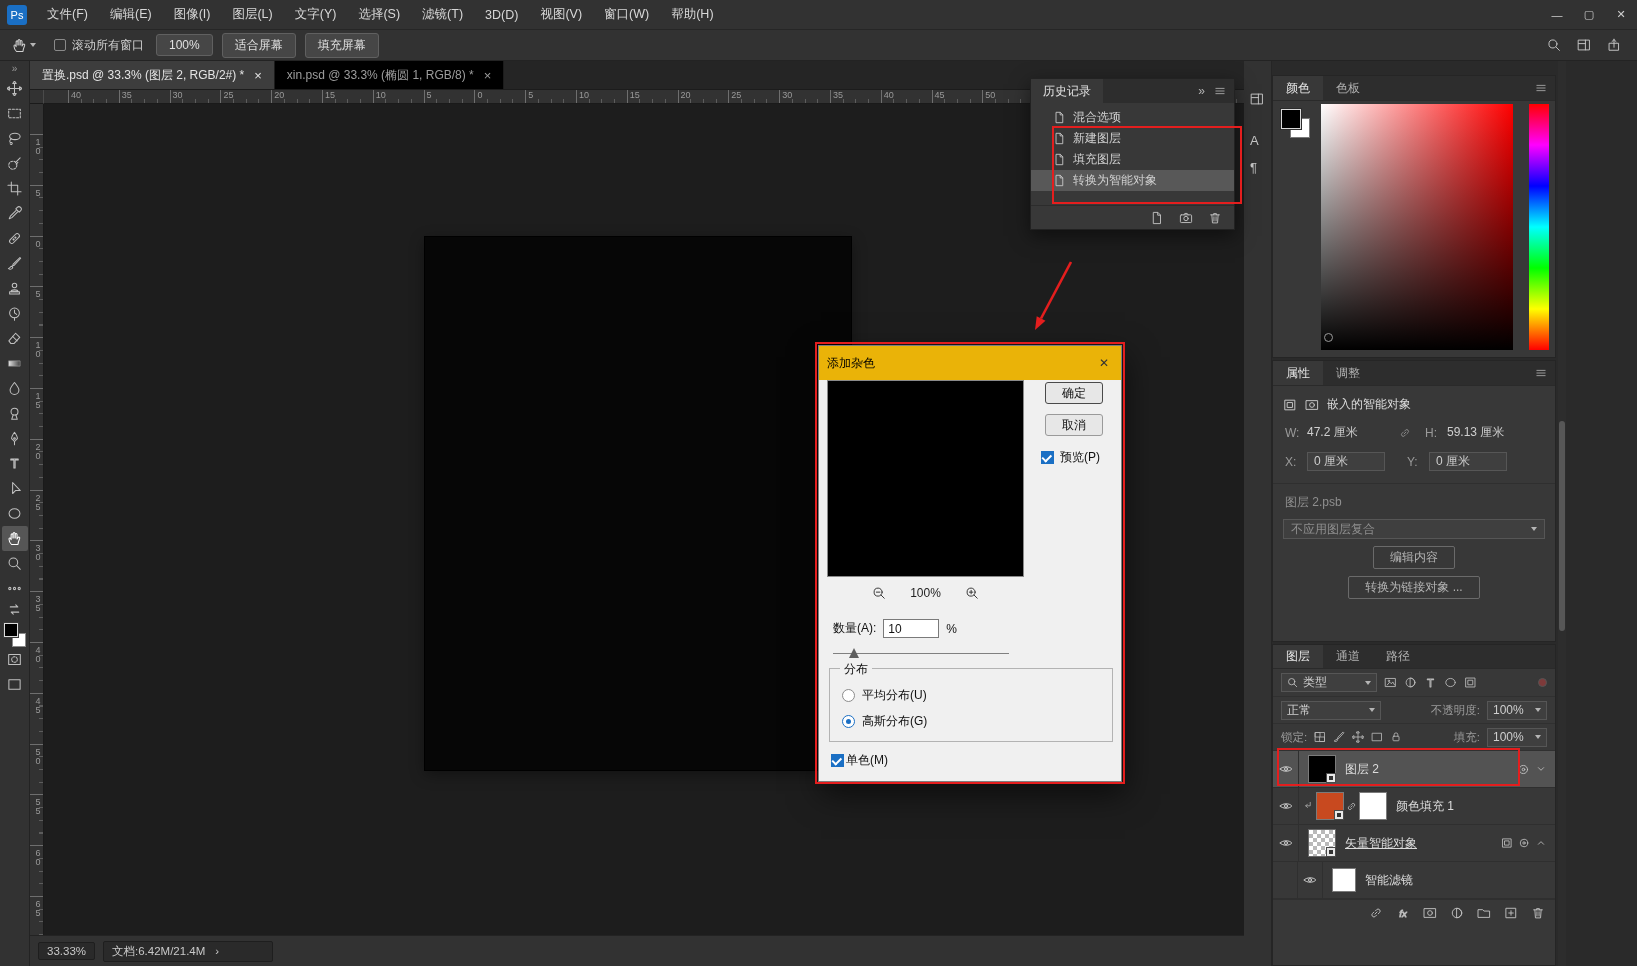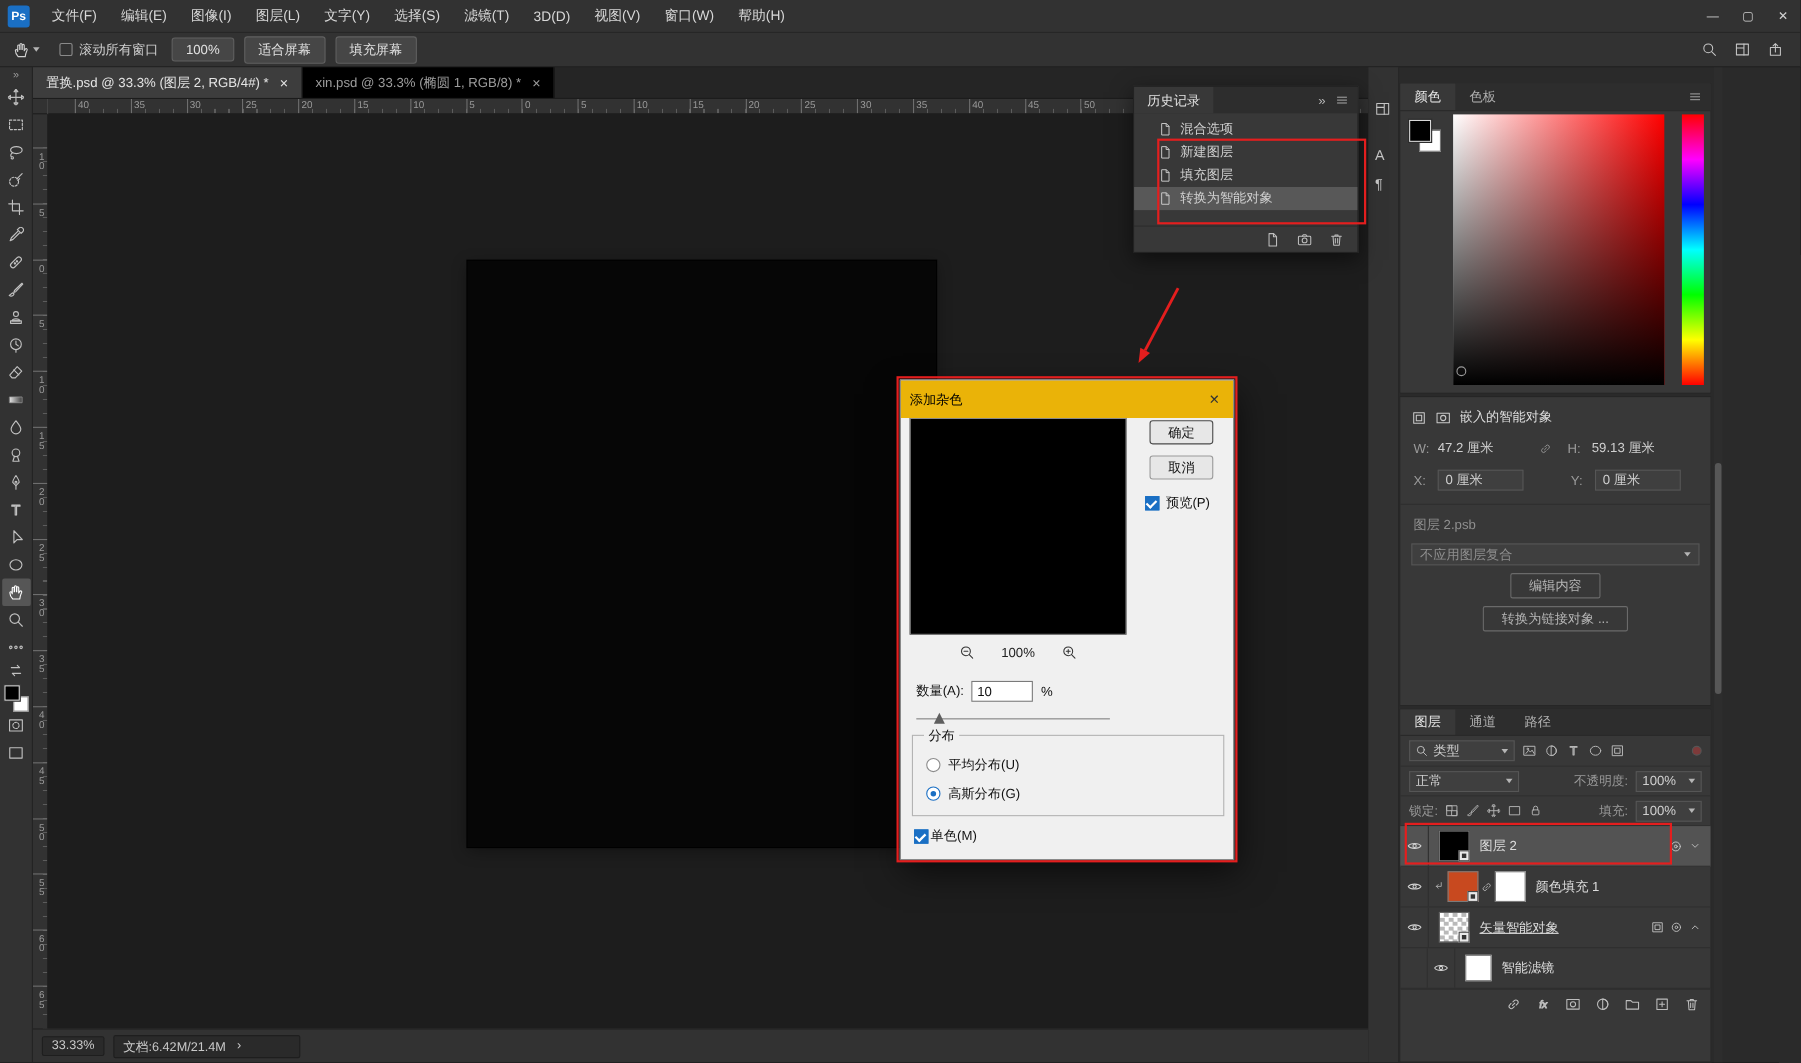--- a/index.html
+++ b/index.html
@@ -5,21 +5,21 @@
   *{box-sizing:border-box;margin:0;padding:0}
   html,body{width:1637px;height:966px}
   body{position:relative;overflow:hidden;background:#1d1d1d;font-family:"Liberation Sans","DejaVu Sans",sans-serif;font-size:12px;color:#d2d2d2}
   .sym{width:16px;height:16px;fill:none;stroke:currentColor;stroke-width:1.1;stroke-linecap:round;stroke-linejoin:round;display:block}
   .s11{width:11px;height:11px}.s12{width:12px;height:12px}.s13{width:13px;height:13px}.s14{width:14px;height:14px}.s15{width:15px;height:15px}
   .caret-d{width:0;height:0;border-left:3.5px solid transparent;border-right:3.5px solid transparent;border-top:4px solid #b5b5b5}
   .ml{margin-left:auto}
 
   
   #menu-bar{position:absolute;left:0;top:0;width:1637px;height:30px;background:#323232;border-bottom:1px solid #262626;display:flex;align-items:center;z-index:30}
-  .ps-logo{width:20px;height:20px;margin:0 9px 0 7px;background:#1a6fc4;color:#fff;font-weight:bold;font-size:11px;display:flex;align-items:center;justify-content:center;border-radius:3px}
+  .ps-logo{width:20px;height:20px;margin:0 9px 0 7px;background:#1a6fc4;color:#fff;font-weight:normal;font-size:11px;display:flex;align-items:center;justify-content:center;border-radius:3px}
   .menu-item{padding:0 11px;height:30px;display:flex;align-items:center;color:#d8d8d8;font-size:12.5px;cursor:default}
   .win-controls{margin-left:auto;display:flex}
   .win-btn{width:32px;height:30px;display:flex;align-items:center;justify-content:center;color:#cfcfcf;font-size:11px}
 
   
   #options-bar{position:absolute;left:0;top:30px;width:1637px;height:31px;background:#323232;border-bottom:1px solid #232323;display:flex;align-items:center;z-index:29}
   .opt-tool{display:flex;align-items:center;gap:3px;padding:0 8px 0 12px;color:#cfcfcf}
   .chkbox{width:12px;height:12px;border:1px solid #8a8a8a;border-radius:2px;margin-left:10px}
   .opt-label{margin:0 12px 0 6px;color:#cfcfcf}
   .obtn{background:#464646;border:1px solid #606060;border-radius:3px;color:#e0e0e0;padding:3px 12px;margin-right:9px;font-size:12px;font-family:inherit}
@@ -73,21 +73,21 @@
   #hue-strip{position:absolute;left:256px;top:28px;width:20px;height:246px;background:linear-gradient(to bottom,#f00,#f0f,#00f,#0ff,#0f0,#ff0,#f00)}
 
   
   #props-panel{top:299px;height:282px}
   .pp-head{display:flex;align-items:center;gap:8px;padding:10px 10px 0;color:#dedede}
   .pp-ic{color:#c9c9c9}
   .pp-row{display:flex;align-items:center;padding-left:12px;margin-top:11px}
   .plab{color:#9a9a9a;width:22px}
   .pval{color:#cfcfcf;width:92px}
   .pp-link{width:26px;color:#9a9a9a}
-  .pfield{background:#3f3f3f;border:1px solid #565656;height:19px;display:flex;align-items:center;padding:0 6px;width:78px;margin-right:27px;color:#cfcfcf}
+  .pfield{background:#3f3f3f;border:1px solid #565656;height:19px;display:flex;align-items:center;padding:0 6px;width:78px;margin-right:6px;color:#cfcfcf}
   .pp-sep{border-top:1px solid #2f2f2f;margin-top:12px}
   .pp-src{padding:10px 0 0 12px;color:#8f8f8f}
   .pp-combo{margin:8px 10px 0;height:20px;display:flex;align-items:center;background:#3f3f3f;border:1px solid #565656;color:#8f8f8f;padding:0 7px;gap:6px}
   .pbtn{display:block;margin:7px auto 0;background:transparent;border:1px solid #6a6a6a;border-radius:2px;color:#b5b5b5;padding:2px 16px;font-size:12px;font-family:inherit}
 
   
   #layers-panel{top:583px;height:322px}
   .lp-row{height:27px;display:flex;align-items:center;padding:0 8px;gap:7px;border-bottom:1px solid #303030;color:#c7c7c7}
   .lfield{background:#3f3f3f;border:1px solid #565656;height:19px;display:flex;align-items:center;gap:5px;padding:0 5px;color:#cfcfcf}
   .w96{width:96px}.w100{width:100px}.w60{width:60px}
@@ -533,21 +533,21 @@
   <div class="tool">
       <svg class="sym">
         <use href="#i-screen"></use>
       </svg>
     </div>
 </div>
 
 <div id="doc-area">
   <div id="tab-bar">
     <div class="dtab active">
-      <span>置换.psd @ 33.3% (图层 2, RGB/4#) *</span>
+      <span>置换.psd @ 33.3% (图层 2, RGB/2#) *</span>
       <span class="dtab-close">×</span>
     </div>
     <div class="dtab">
       <span>xin.psd @ 33.3% (椭圆 1, RGB/8) *</span>
       <span class="dtab-close">×</span>
     </div>
   </div>
   <div id="ruler-corner"></div>
   <div id="ruler-h">
       <span>40</span>
@@ -633,20 +633,29 @@
     </div>
     <div id="color-bg" style="background-color: rgb(255, 255, 255);"></div>
     <div id="color-fg" style="background-color: rgb(0, 0, 0);"></div>
     <div id="color-field">
       <span id="color-cursor"></span>
     </div>
     <div id="hue-strip"></div>
   </div>
 
   <div class="panel" id="props-panel">
+    <div class="ptabs">
+      <div class="ptab active">属性</div>
+      <div class="ptab">调整</div>
+      <div class="ptab-burger">
+          <svg class="sym s12">
+            <use href="#i-burger"></use>
+          </svg>
+        </div>
+    </div>
     <div class="pp-head">
       <span class="pp-ic">
           <svg class="sym s14">
             <use href="#i-so"></use>
           </svg>
         </span>
       <span class="pp-ic">
           <svg class="sym s14">
             <use href="#i-mask"></use>
           </svg>

